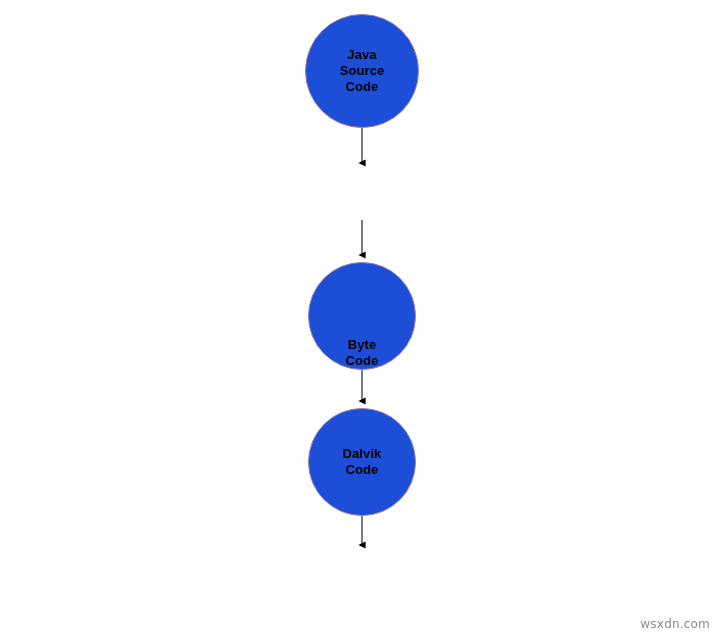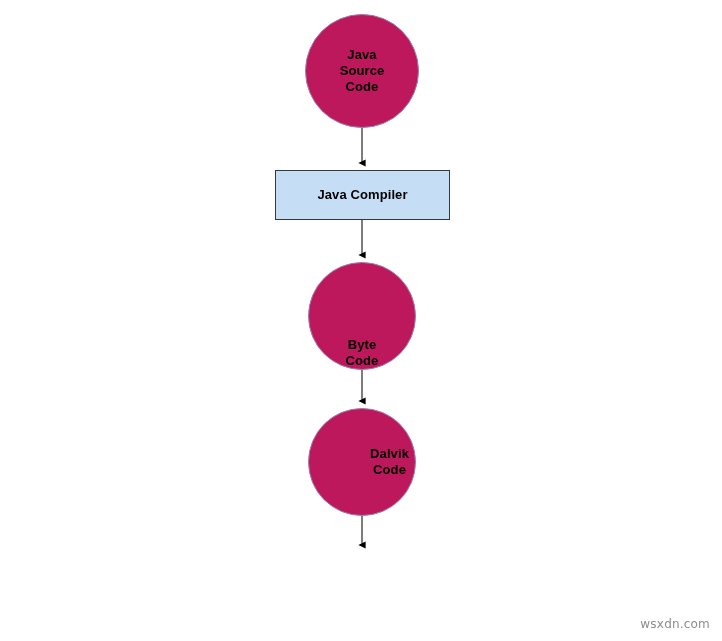--- a/index.html
+++ b/index.html
@@ -32,21 +32,21 @@
     text-align: center;
     color: #000000;
     font-size: 13px;
     font-weight: bold;
     line-height: 1.25;
     letter-spacing: 0.1px;
   }
 
   .node-circle {
     border-radius: 50%;
-    background: #be185d;
+    background: #1d4ed8;
     border: 1.5px solid #9c7fae;
   }
 
   .node-rect {
     background: #c6ddf6;
     border: 1.7px solid #2f3a45;
   }
 
   .node-label {
     white-space: pre-line;
@@ -66,21 +66,20 @@
     top: 262px;
     width: 108px;
     height: 108px;
     align-items: flex-end;
   }
   #node-dalvik-code {
     left: 308px;
     top: 408px;
     width: 108px;
     height: 108px;
-    justify-content: flex-end;
   }
 
   
   #node-java-compiler {
     left: 275px;
     top: 170px;
     width: 175px;
     height: 50px;
   }
   #node-dalvik-virtual-machine {
@@ -132,23 +131,20 @@
 
     <line x1="362" y1="516" x2="362" y2="545" stroke="#6f6f6f" stroke-width="1.8" marker-end="url(#arrowhead)"></line>
   </svg>
 
   <div class="node node-circle" id="node-java-source-code">
     <span class="node-label">Java
 Source
 Code</span>
   </div>
 
-  <div class="node node-rect" id="node-java-compiler">
-    <span class="node-label">Java Compiler</span>
-  </div>
 
   <div class="node node-circle" id="node-byte-code">
     <span class="node-label">Byte
 Code</span>
   </div>
 
   <div class="node node-circle" id="node-dalvik-code">
     <span class="node-label">Dalvik
 Code</span>
   </div>

